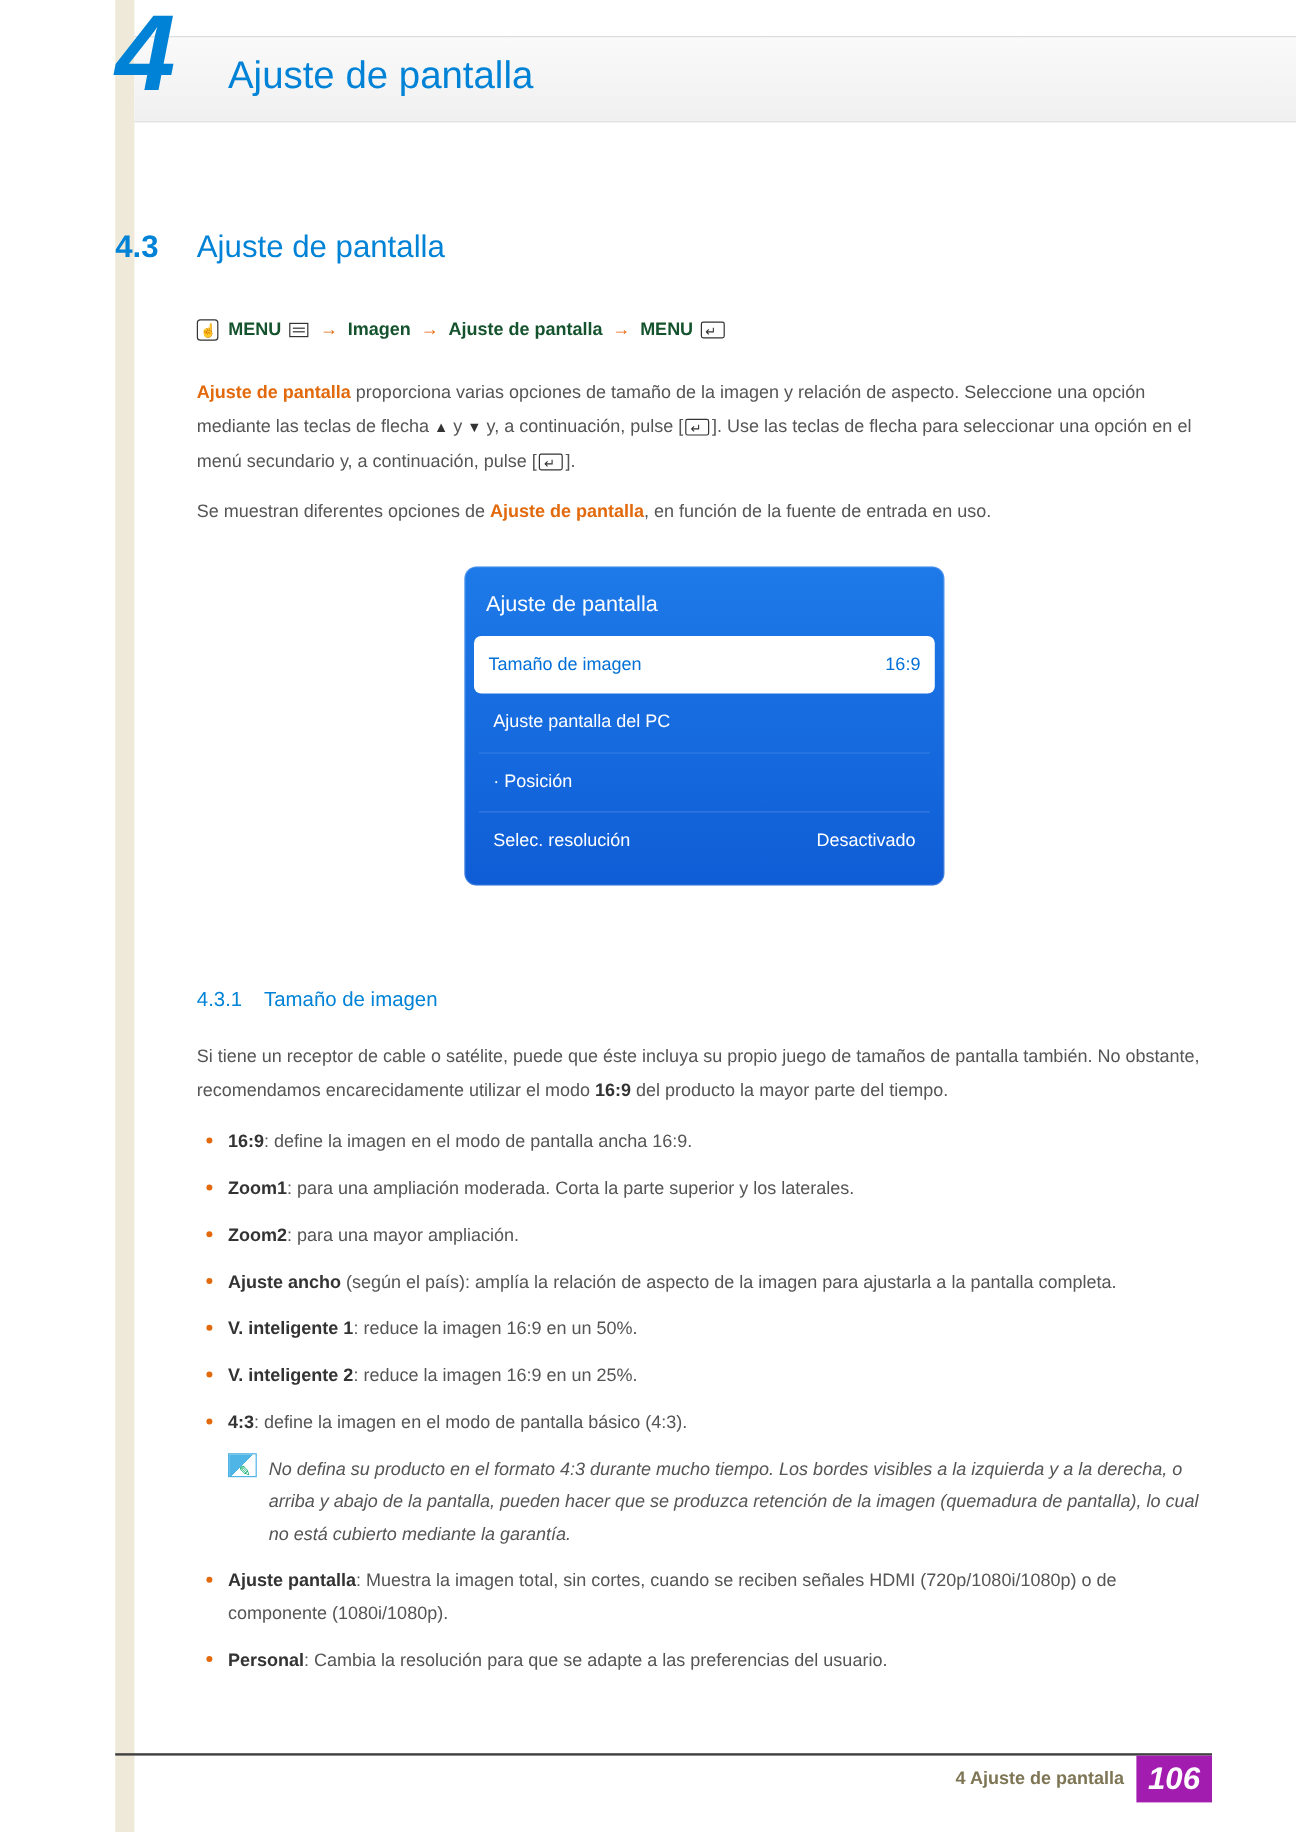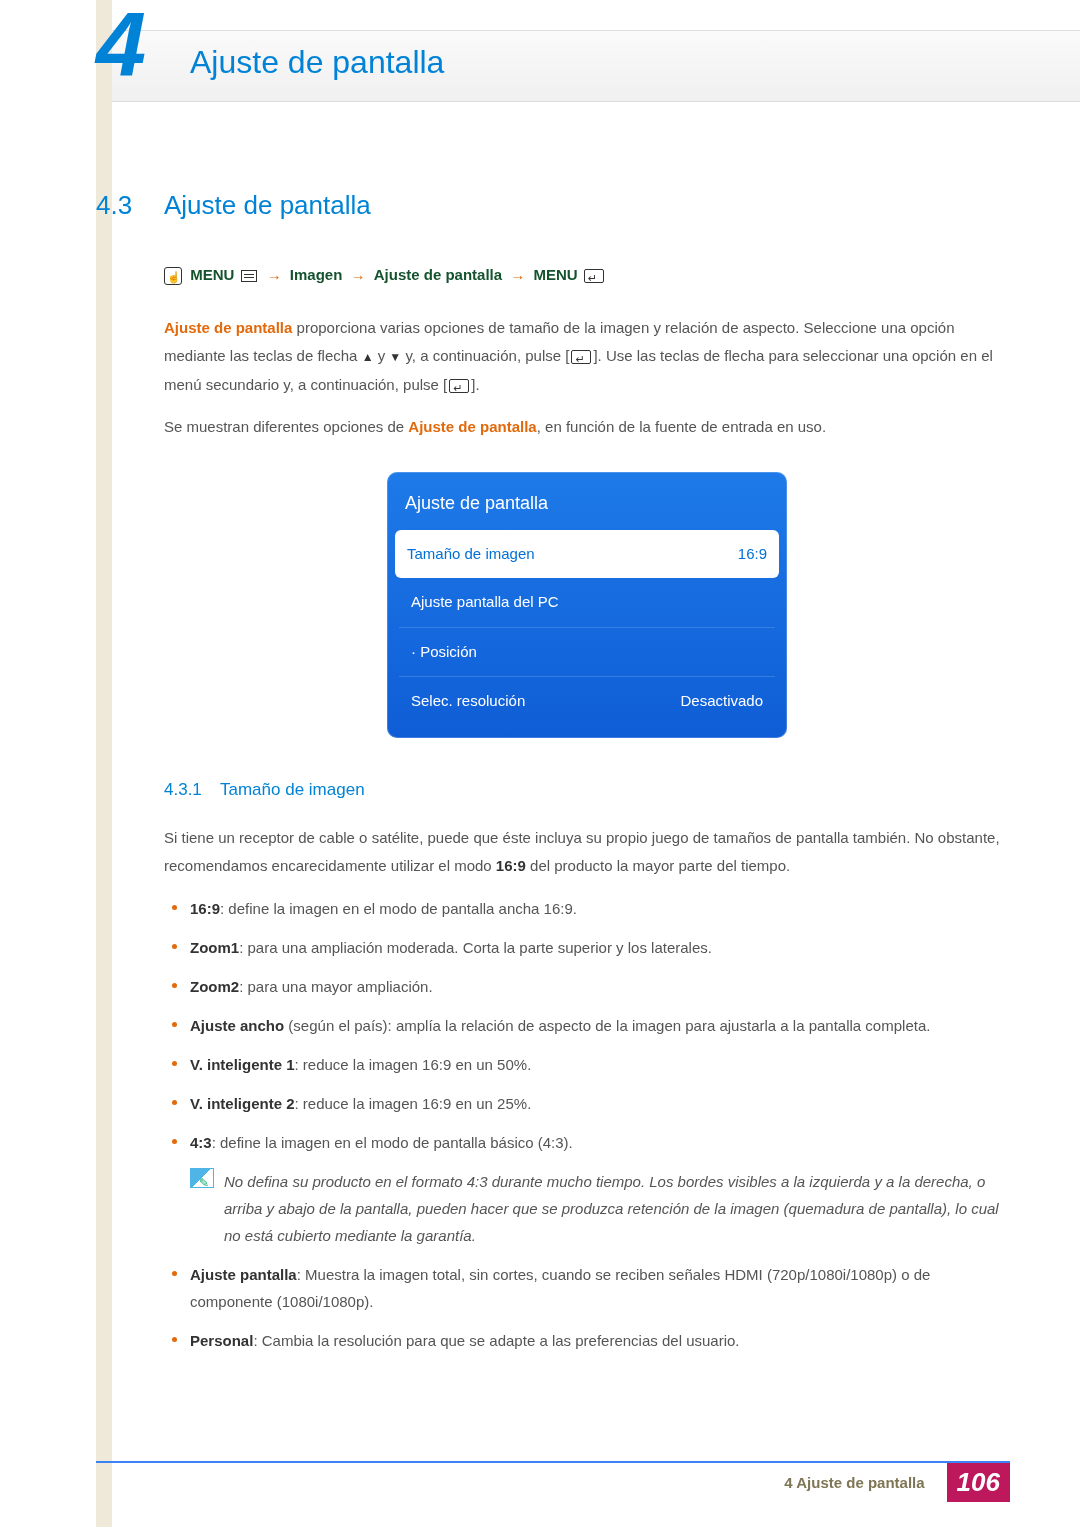--- a/index.html
+++ b/index.html
@@ -27,21 +27,21 @@
     font-style: italic;
   }
   .header-title {
     position: absolute; left: 190px; top: 44px;
     font-size: 32px; color: #0083d6; font-weight: 500;
   }
   .content {
     position: absolute; top: 190px; left: 96px; right: 70px;
   }
   .section-row { display: flex; align-items: baseline; margin-bottom: 40px; }
-  .section-num { font-size: 26px; color: #0083d6; font-weight: 400; width: 68px; }
+  .section-num { font-size: 26px; color: #0083d6; font-weight: 700; width: 68px; }
   .section-title { font-size: 26px; color: #0083d6; font-weight: 500; }
   .body { margin-left: 68px; line-height: 1.9; color: #555; }
   .nav-path { margin-bottom: 24px; font-size: 15px; }
   .nav-orange { color: #14532d; font-weight: bold; }
   .nav-sep { color: #e26a0c; font-weight: bold; margin: 0 4px; }
   .hand-icon, .menu-icon, .enter-icon, .enter-icon2 {
     display: inline-block; vertical-align: middle;
   }
   .hand-icon { width: 18px; height: 18px; border: 1px solid #333; border-radius: 3px; position: relative; margin-right: 4px; }
   .hand-icon::after { content: "☝"; position: absolute; font-size: 11px; left: 2px; top: -1px; color: #333; }
@@ -67,21 +67,21 @@
     border-bottom: 1px solid rgba(255,255,255,0.15);
     margin: 0 4px;
   }
   .osd-row:last-child { border-bottom: none; align-items: flex-end; }
   .osd-row.selected {
     background: #fff; color: #0070d8; border-radius: 6px;
     border-bottom: none; margin: 0;
   }
   .osd-row.selected .osd-val { color: #0070d8; }
   .subsection-row { display: flex; align-items: baseline; margin-bottom: 18px; }
-  .sub-num { color: #0083d6; font-weight: 500; font-size: 17px; width: 56px; }
+  .sub-num { color: #0083d6; font-weight: 500; font-size: 17px; width: 56px; margin-top: 43px; }
   .sub-title { color: #0083d6; font-weight: 500; font-size: 17px; }
   ul.bullets { list-style: none; margin-top: 8px; }
   ul.bullets > li { position: relative; padding-left: 26px; margin-bottom: 12px; line-height: 1.8; }
   ul.bullets > li::before {
     content: ""; position: absolute; left: 8px; top: 10px;
     width: 5px; height: 5px; background: #e26a0c; border-radius: 50%;
   }
   .bold-orange { color: #e26a0c; font-weight: bold; }
   .bold { font-weight: bold; color: #333; }
   .note-box { display: flex; gap: 10px; padding-left: 26px; margin-top: 4px; margin-bottom: 12px; }
@@ -89,27 +89,27 @@
     flex: 0 0 24px; height: 20px;
     background: linear-gradient(135deg, #4fb4e6 50%, #fff 50%);
     border: 1px solid #4fb4e6; position: relative;
   }
   .note-icon::after {
     content: "✎"; position: absolute; font-size: 12px; color: #0a6; left: 8px; top: 3px;
   }
   .note-text { flex: 1; line-height: 1.8; font-style: italic; }
   .footer {
     position: absolute; bottom: 25px; left: 96px; right: 70px;
-    border-top: 2px solid #3b82f6; padding-top: 0;
+    border-top: 2px solid #404040; padding-top: 0;
     display: flex; justify-content: flex-end; align-items: center;
   }
   .footer-text { color: #7e7554; font-weight: bold; font-size: 15px; margin-right: 10px; }
   .footer-page {
-    background: #be185d; color: #fff; font-size: 26px; font-weight: bold;
-    padding: 4px 10px; font-style: italic; margin-left: 12px;
+    background: #a21caf; color: #fff; font-size: 26px; font-weight: bold;
+    padding: 4px 10px; font-style: italic;
   }
 </style>
 </head>
 <body>
 
 <div class="page">
   <div class="left-margin"></div>
   <div class="header-bar"></div>
   <div class="chapter-num">4</div>
   <div class="header-title">Ajuste de pantalla</div>

